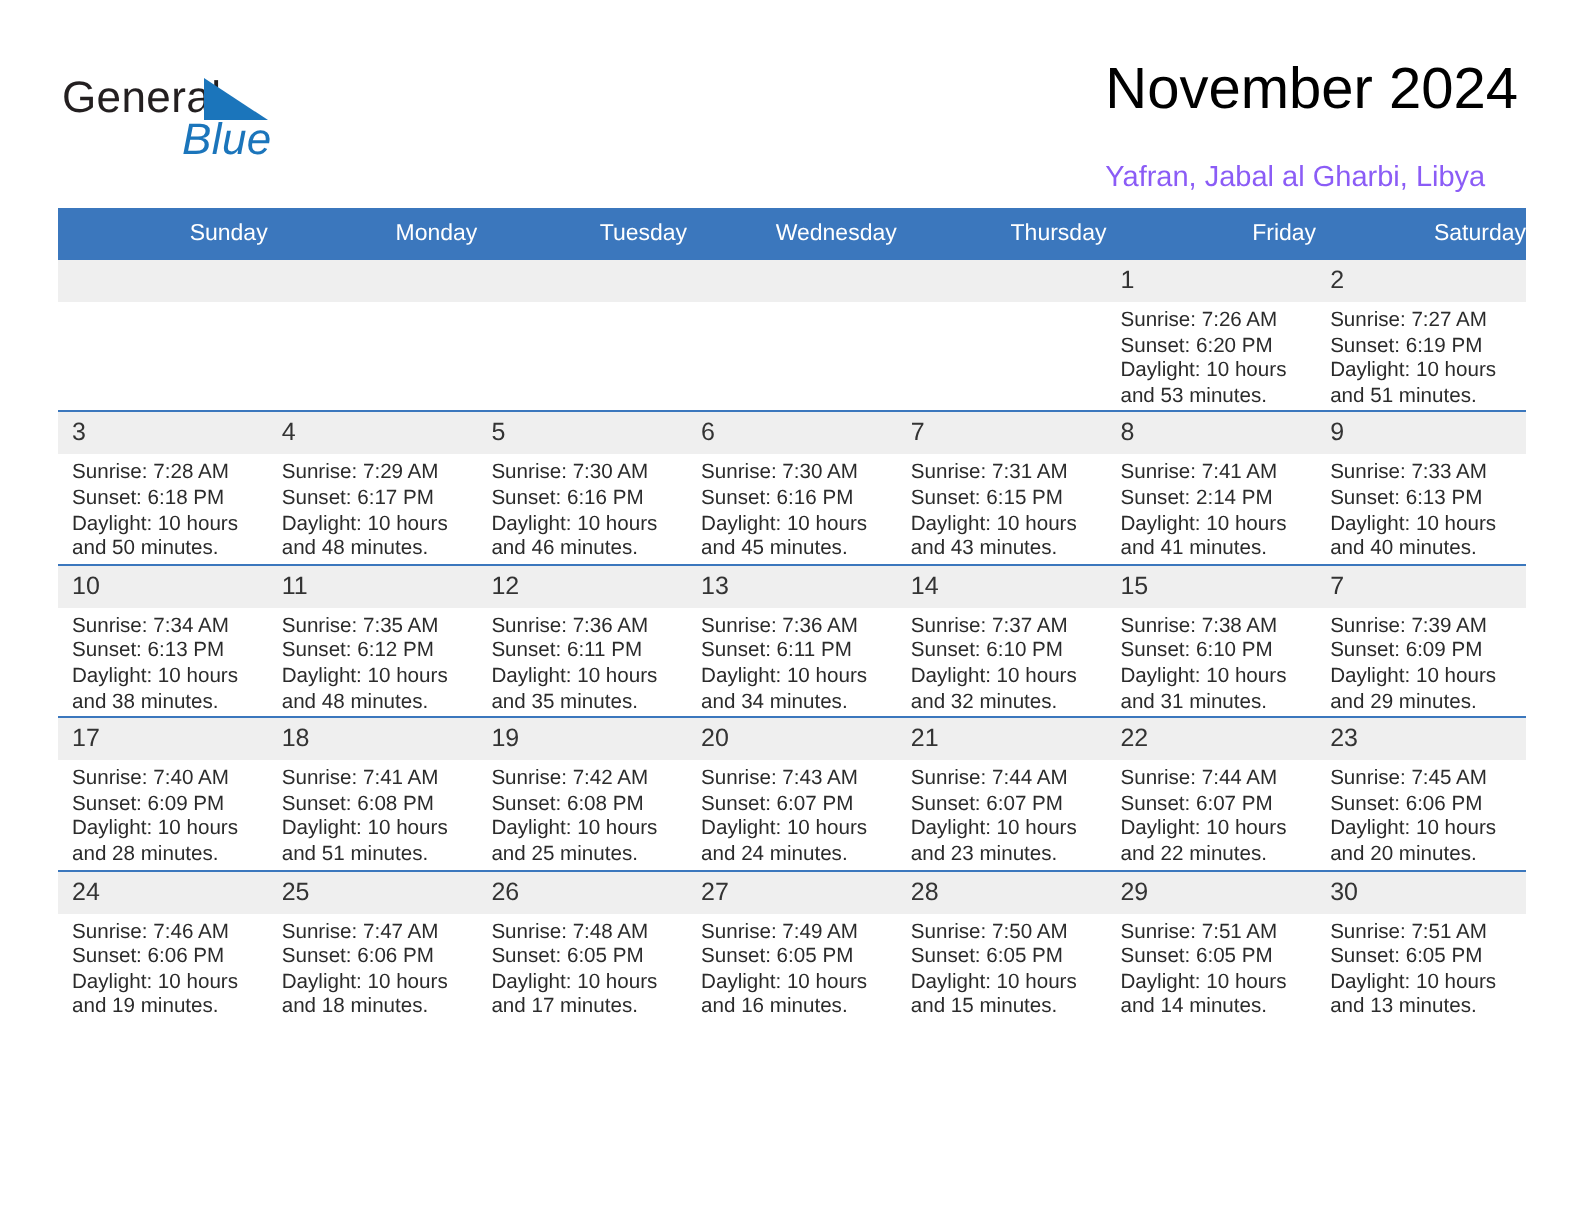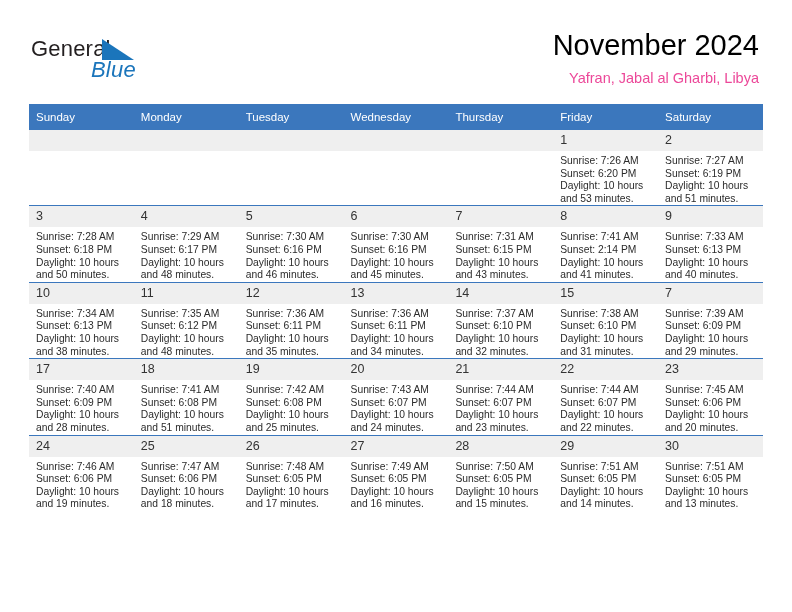--- a/index.html
+++ b/index.html
@@ -61,52 +61,52 @@
     left: 71px;
     top: 3px;
     width: 32px;
     height: 21px;
   }
 
   .title-block {
     position: absolute;
     right: 33px;
     top: 28px;
-    text-align: right;
+    text-align: left;
   }
   .cal-title {
     font-size: 29px;
     color: #000000;
     line-height: 34px;
     white-space: nowrap;
     font-weight: normal;
   }
   .cal-subtitle {
     font-size: 14.5px;
-    color: #ec4899;
+    color: #8b5cf6;
     line-height: 20px;
-    margin-top: 6px;
+    margin-top: 17px;
     white-space: nowrap;
   }
 
   
   .calendar {
     position: absolute;
     left: 29px;
     top: 104px;
     width: 734px;
     border-collapse: collapse;
     table-layout: fixed;
   }
   .calendar th {
     background: #3b77bd;
     color: #ffffff;
     font-size: 11.5px;
     font-weight: normal;
-    text-align: left;
+    text-align: right;
     padding: 6px 0 6px 7px;
     height: 14px;
     border: none;
   }
   .calendar td {
     width: 104.85px;
     height: 74px;
     vertical-align: top;
     padding: 0;
     border: none;

